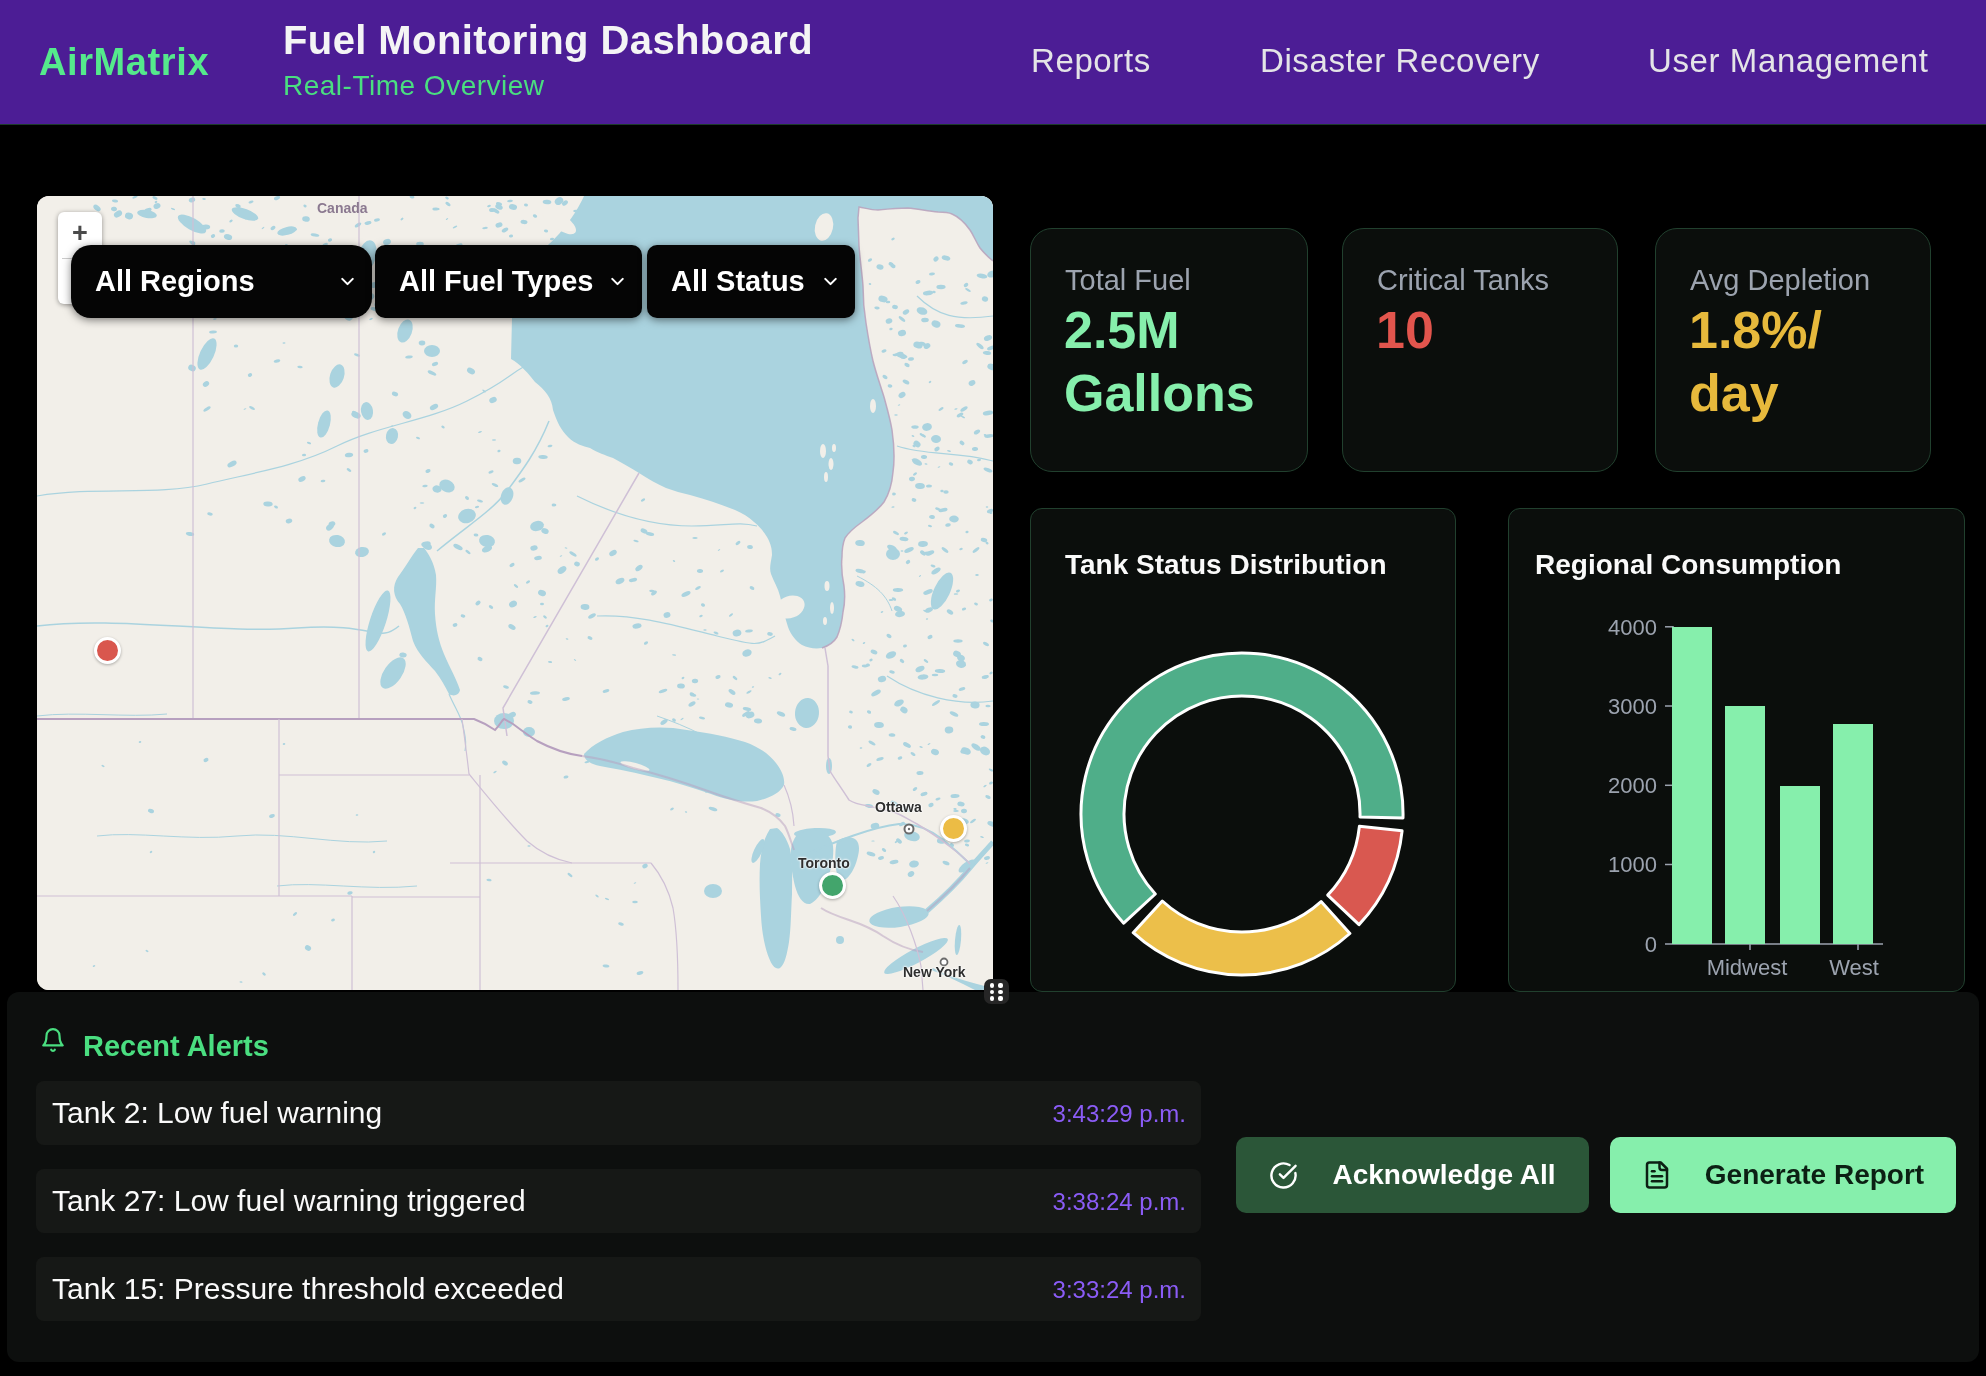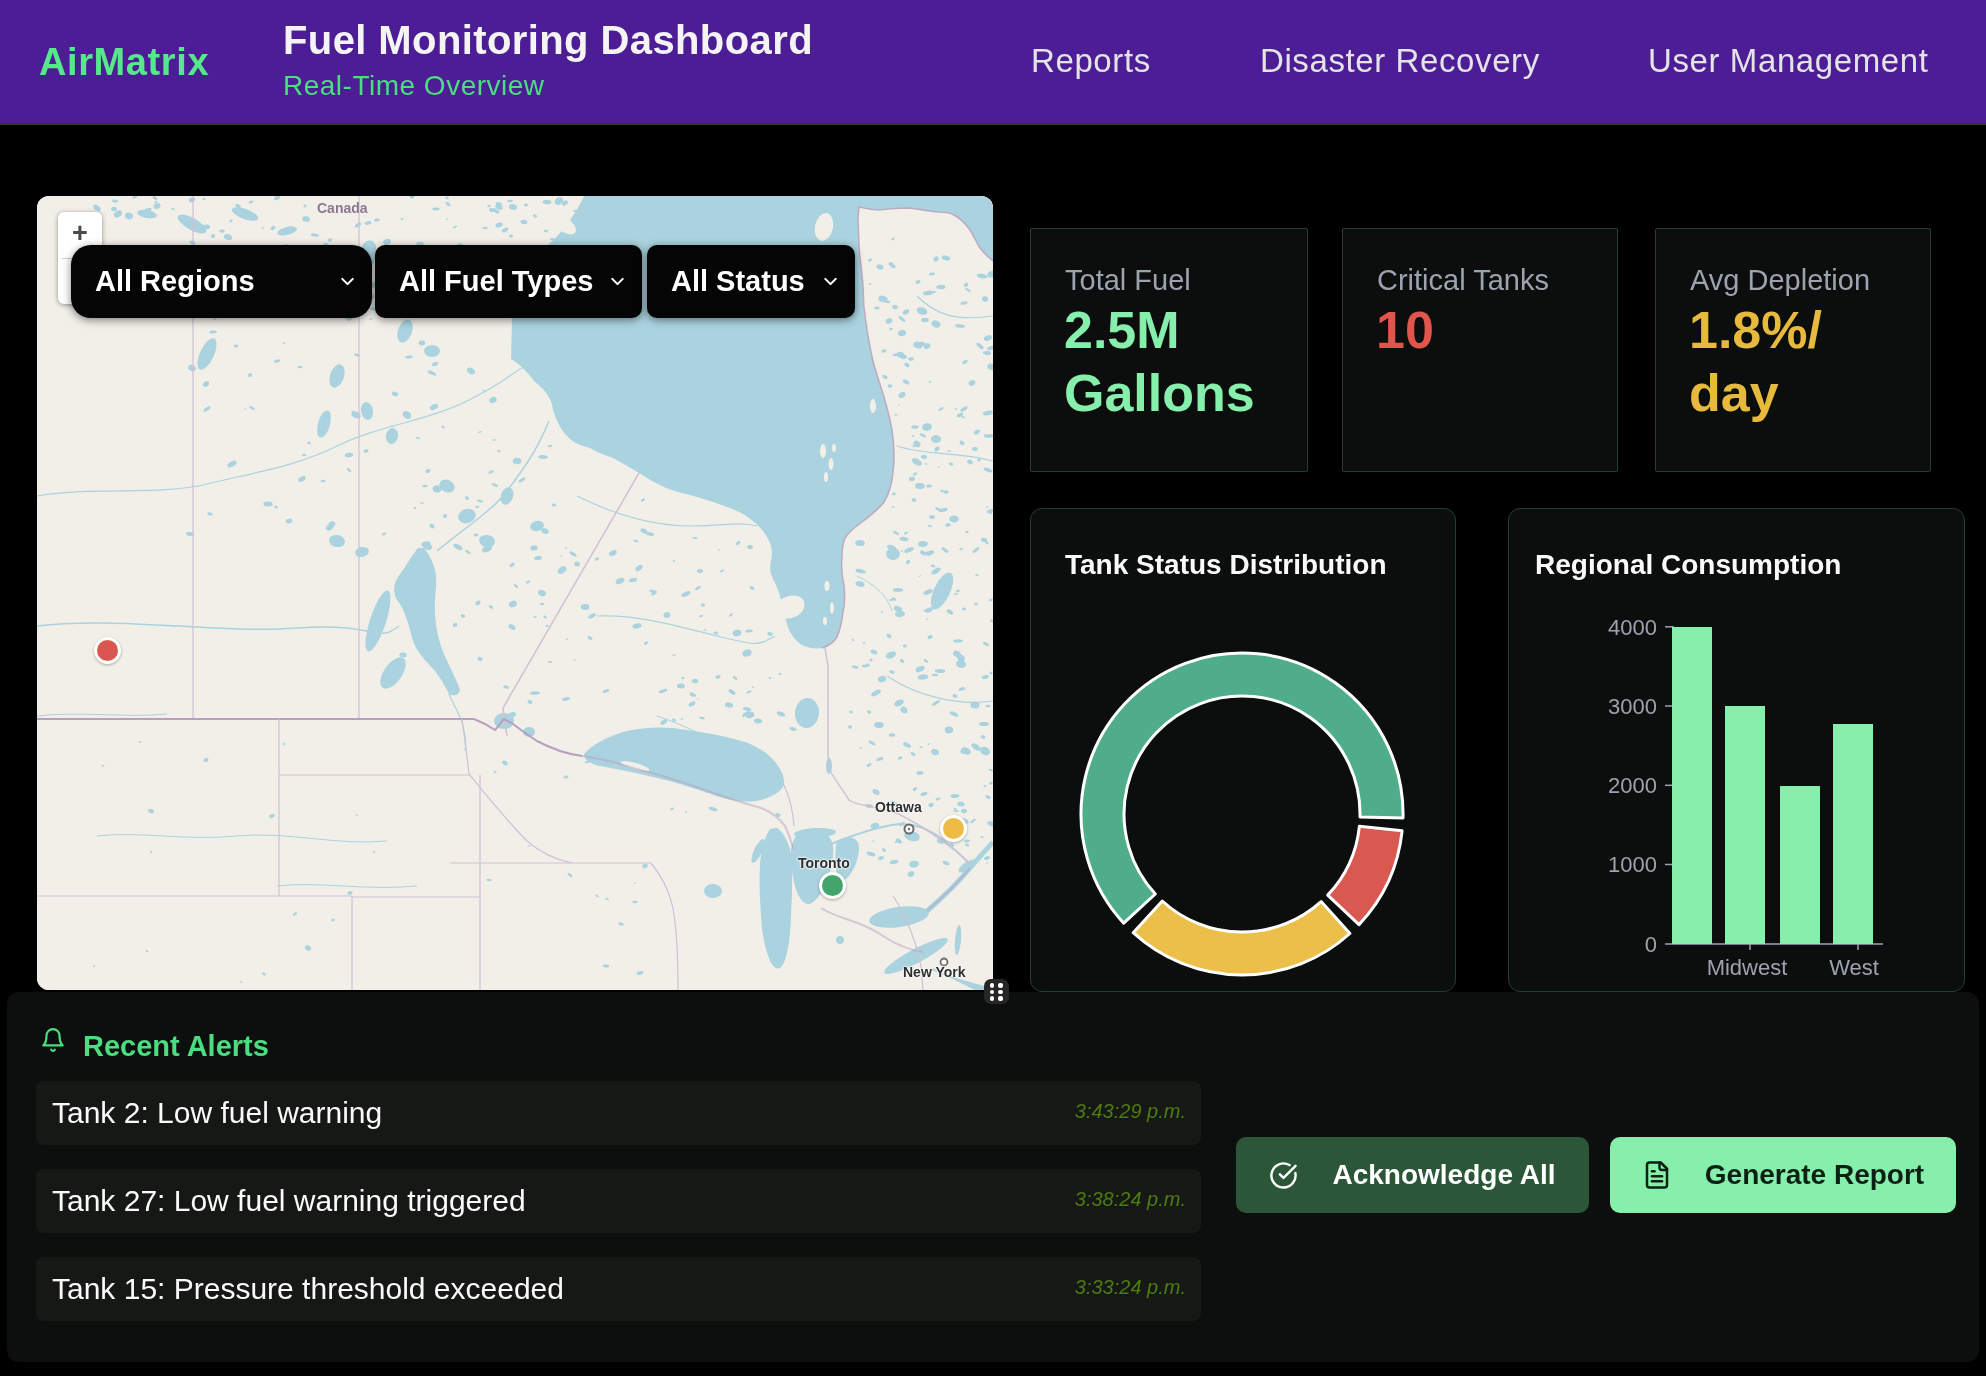--- a/index.html
+++ b/index.html
@@ -10,28 +10,28 @@
 #subtitle { position:absolute; left:283px; top:70px; font-size:28px; color:#4ade80; letter-spacing:0.5px; }
 .nav { position:absolute; top:42px; font-size:33px; color:#e4e4e7; letter-spacing:0.6px; }
 #map { position:absolute; left:37px; top:196px; width:956px; height:794px; border-radius:12px; overflow:hidden; background:#f2efe9; }
 #zoomctl { position:absolute; left:21px; top:16px; width:44px; height:92px; background:#fff; border-radius:6px; box-shadow:0 1px 5px rgba(0,0,0,.4); }
 #zoomctl .plus { position:absolute; left:0; top:6px; width:44px; text-align:center; font-size:27px; font-weight:600; color:#4a4a4a; }
 #zoomctl .div { position:absolute; left:4px; top:46px; width:36px; height:1px; background:#ccc; }
 .dd { position:absolute; top:49px; height:73px; background:#050505; border-radius:10px; color:#fff; font-size:29px; font-weight:600; display:flex; align-items:center; padding-left:24px; box-shadow:0 2px 8px rgba(0,0,0,.5); }
 .dd svg { position:absolute; right:14px; top:26px; }
 .mlabel { position:absolute; font-size:14px; font-weight:600; color:#2e2e2e; text-shadow:0 0 2px #fff,0 0 2px #fff,0 0 3px #fff; white-space:nowrap; }
 .marker { position:absolute; width:27px; height:27px; border-radius:50%; border:3.5px solid #fff; box-shadow:0 1px 3px rgba(0,0,0,.3); }
-.card { position:absolute; background:#0b0e0c; border:1px solid #21402e; border-radius:2px; }
+.card { position:absolute; background:#0b0e0c; border:1px solid #21402e; border-radius:22px; }
 .slabel { position:absolute; left:34px; top:35px; font-size:29px; color:#9ca3af; }
 .sval { position:absolute; left:33px; top:70px; font-size:52px; font-weight:bold; line-height:63px; }
 .ctitle { position:absolute; left:34px; top:40px; font-size:28px; font-weight:bold; color:#fafafa; }
 #alerts { position:absolute; left:7px; top:992px; width:1972px; height:370px; background:#0d0f0e; border-radius:12px; }
 .arow { position:absolute; left:29px; width:1165px; height:64px; background:#161816; border-radius:8px; }
 .atext { position:absolute; left:16px; top:15px; font-size:30px; color:#fafafa; }
-.atime { position:absolute; right:15px; top:19px; font-size:20px; color:#4d7c0f;font-style:italic; }
+.atime { position:absolute; right:15px; top:19px; font-size:24px; color:#8b5cf6; }
 .btn { position:absolute; top:1137px; height:76px; border-radius:10px; display:flex; align-items:center; justify-content:center; font-size:28px; font-weight:bold; }
 #grip { position:absolute; left:984px; top:979px; width:25px; height:25px; background:#262626; border-radius:7px; }
 #grip i { position:absolute; width:4.5px; height:4.5px; background:#fff; border-radius:2px; }
 </style>
 </head>
 <body>
 <div id="header">
   <div id="logo">AirMatrix</div>
   <div id="title">Fuel Monitoring Dashboard</div>
   <div id="subtitle">Real-Time Overview</div>

